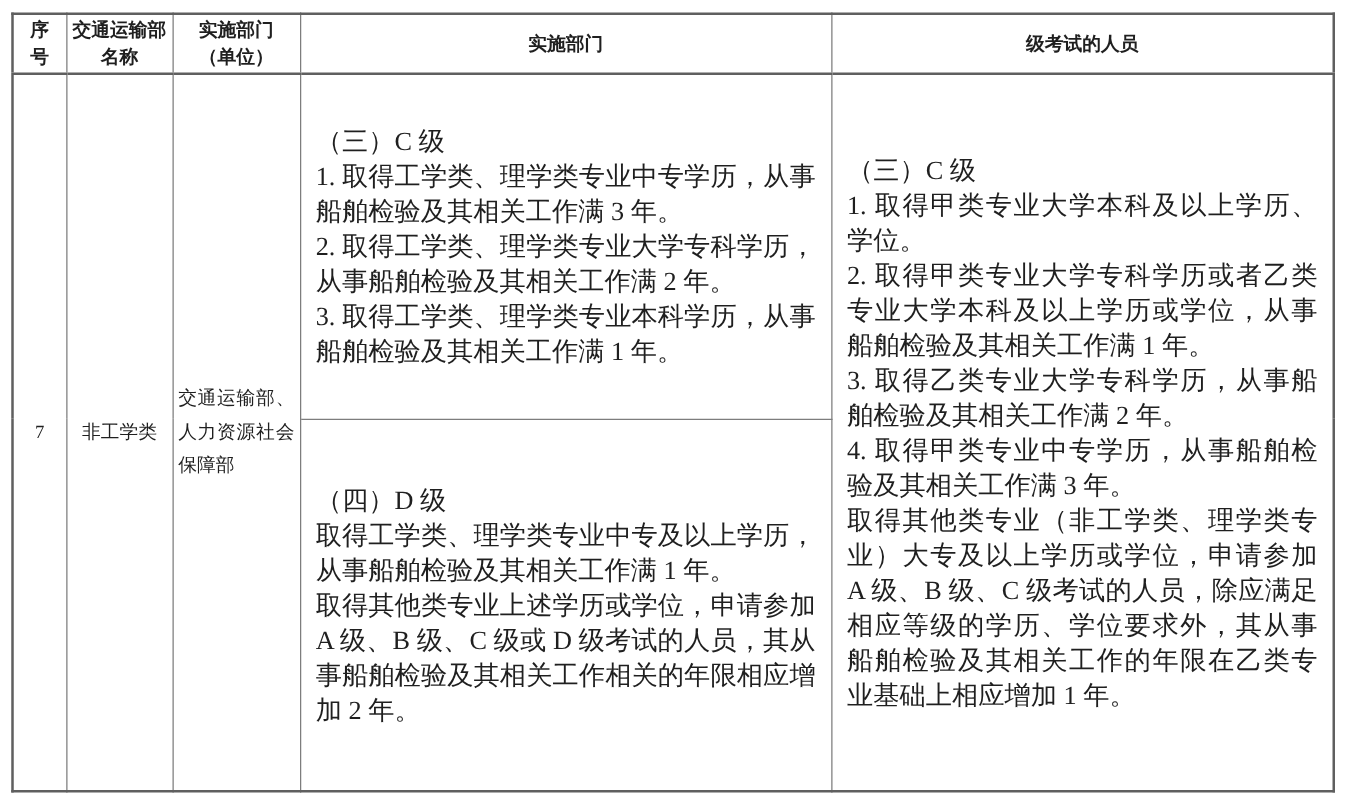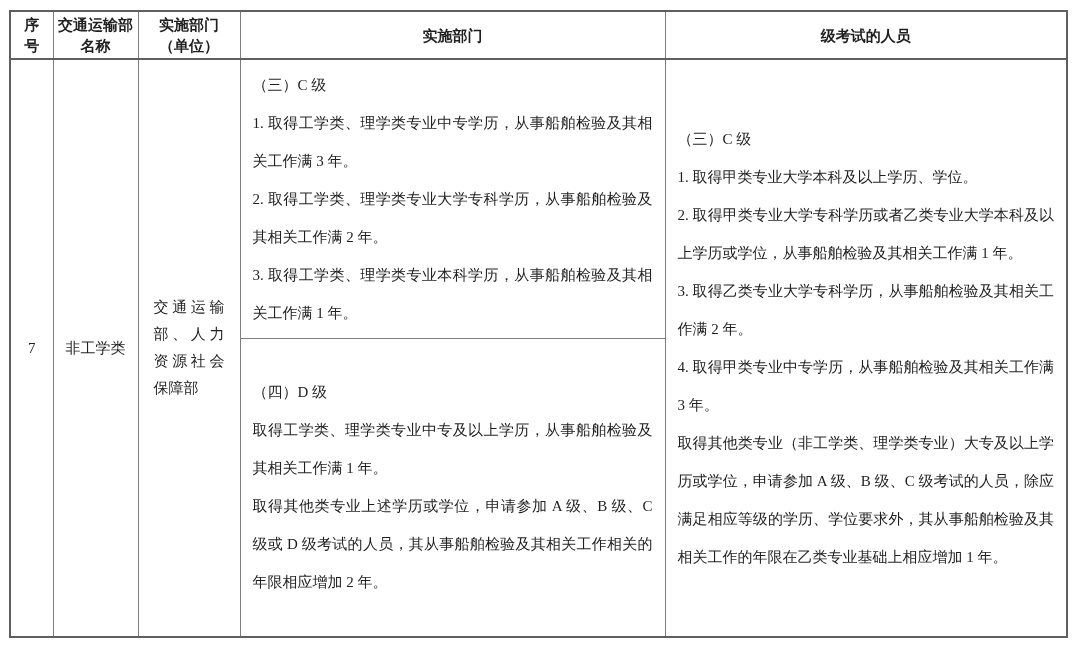--- a/index.html
+++ b/index.html
@@ -54,25 +54,25 @@
   td.cell-center {
     text-align: center;
     font-size: 15px;
     line-height: 24px;
     padding: 2px 4px;
   }
   td.cell-dept {
     text-align: justify;
     font-size: 15px;
     line-height: 27px;
-    padding: 2px 15px;
+    padding: 2px 4px;
   }
   td.cell-cond {
-    font-size: 15px;
-    line-height: 38px;
+    font-size: 21px;
+    line-height: 28px;
     text-align: justify;
     white-space: pre-line;
     padding: 6px 12px;
     vertical-align: middle;
   }
   tr.row-top  { height: 276px; }
   tr.row-bot  { height: 298px; }
   td.cell-split-top { border-bottom: 2px solid #6b6b6b; }
   td.cell-split-bot { border-top: 2px solid #6b6b6b; }
 </style>

